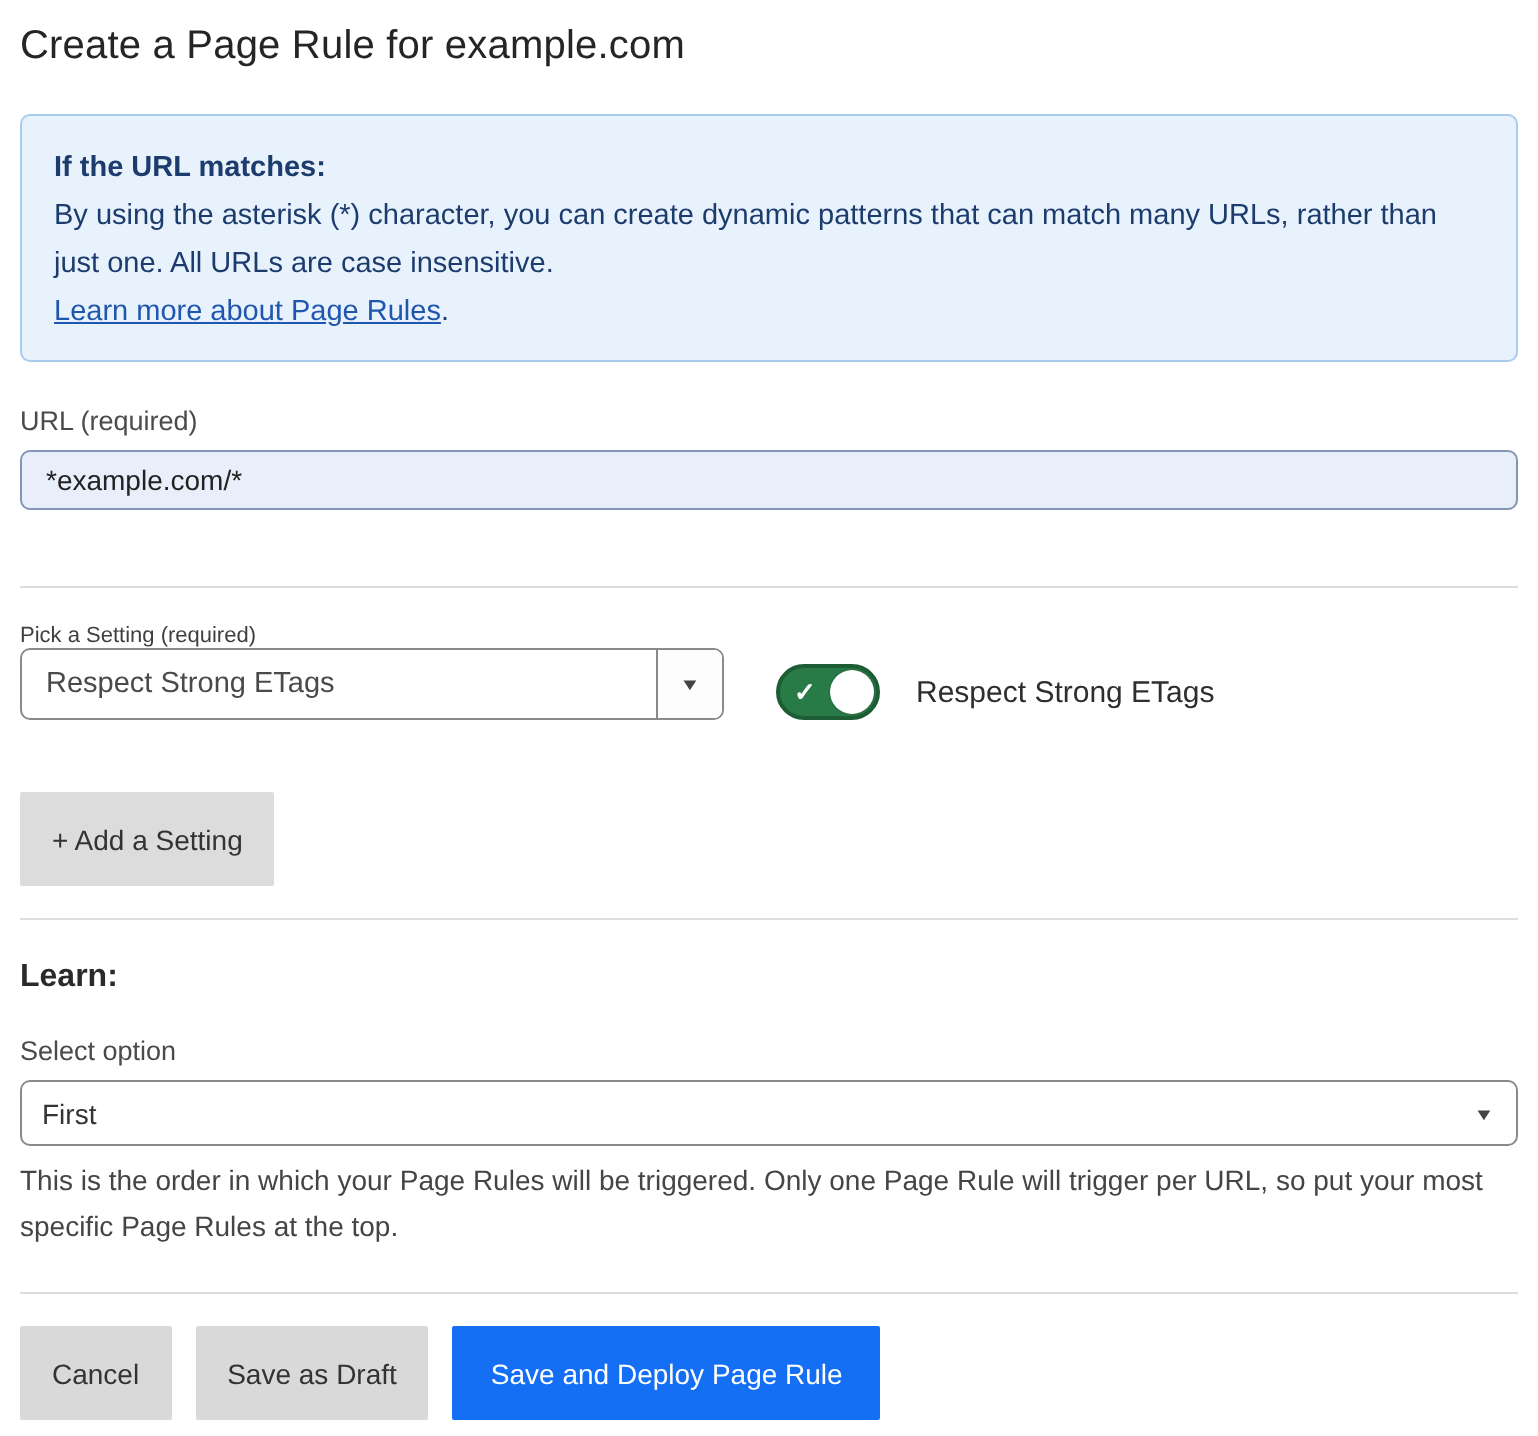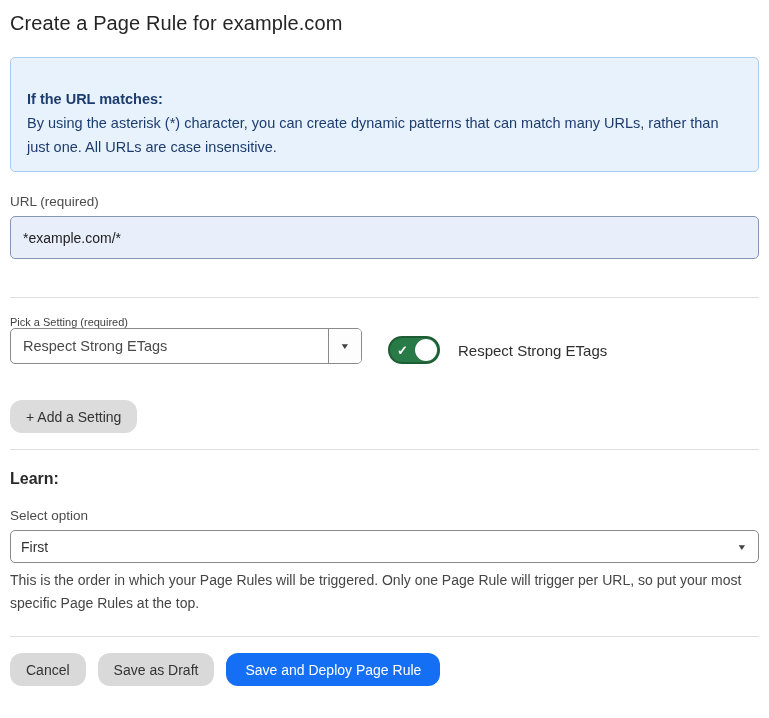--- a/index.html
+++ b/index.html
@@ -15,39 +15,39 @@
   .page-title {
     font-size: 20px; font-weight: normal; color: #252525;
     letter-spacing: 0.1px; margin-bottom: 22px;
   }
 
   
   .info-box {
     background: #e8f2fc;
     border: 1px solid #a9cbee;
     border-radius: 5px;
-    padding: 29px 16px 12px 16px;
+    padding: 14px 16px 12px 16px;
     color: #1d3c6e;
     font-size: 14.5px;
     line-height: 24px;
     margin-bottom: 22px;
   }
   .info-box .info-heading { font-weight: bold; }
   .info-box a {
     color: #2056ae; text-decoration: underline; cursor: pointer;
   }
 
   
   .field-label {
     font-size: 13.5px; color: #4b4b4b; margin-bottom: 7px;
   }
 
   
   .url-input {
-    width: 100%; height: 43px;
+    width: 100%; height: 30px;
     background: #e8eefa;
     border: 1px solid #8496b3;
     border-radius: 5px;
     padding: 0 12px;
     font-size: 14px; color: #222;
     font-family: "Liberation Sans", sans-serif;
     outline: none;
   }
 
   .divider {
@@ -99,22 +99,22 @@
     position: absolute; right: 1px; top: 50%;
     transform: translateY(-50%);
     width: 22px; height: 22px; border-radius: 50%;
     background: #ffffff; box-shadow: 0 0 1px rgba(0,0,0,0.4);
   }
   .toggle-label { font-size: 15px; color: #2e2e2e; }
 
   
   .btn {
     display: inline-flex; align-items: center; justify-content: center;
-    height: 33px; padding: 0 16px;
-    border: none; border-radius: 12px;
+    height: 47px; padding: 0 16px;
+    border: none; border-radius: 1px;
     font-family: "Liberation Sans", sans-serif;
     font-size: 14px; color: #333333;
     background: #d9d9d9; cursor: pointer; text-align: center;
   }
   .btn-add { margin-top: 36px; background: #dcdcdc; }
   .btn-primary { background: #156ff5; color: #ffffff; padding: 0 19px; }
 
   
   .order-select {
     width: 100%; height: 33px;
@@ -139,20 +139,21 @@
 </head>
 <body>
 
 <div class="page">
 
   <h1 class="page-title">Create a Page Rule for example.com</h1>
 
   <div class="info-box">
     <div class="info-heading">If the URL matches:</div>
     <div class="info-body">By using the asterisk (*) character, you can create dynamic patterns that can match many URLs, rather than just one. All URLs are case insensitive.</div>
+    <div><a>Learn more about Page Rules</a><span>.</span></div>
   </div>
 
   <div class="field-label">URL (required)</div>
   <input class="url-input" type="text" value="*example.com/*" style="">
 
   <hr class="divider divider-1">
 
 
   <div class="field-label" style="font-size:11px; color:#3f3f3f; margin-bottom:0;">Pick a Setting (required)</div>
 

